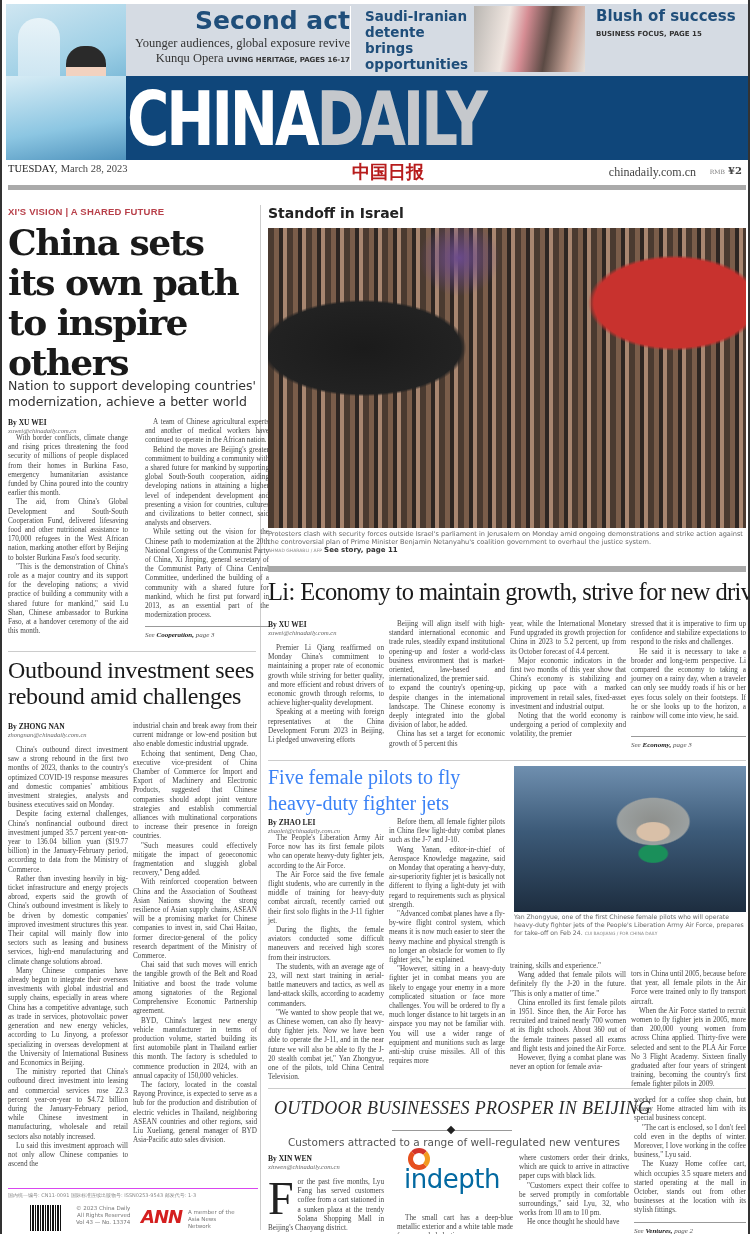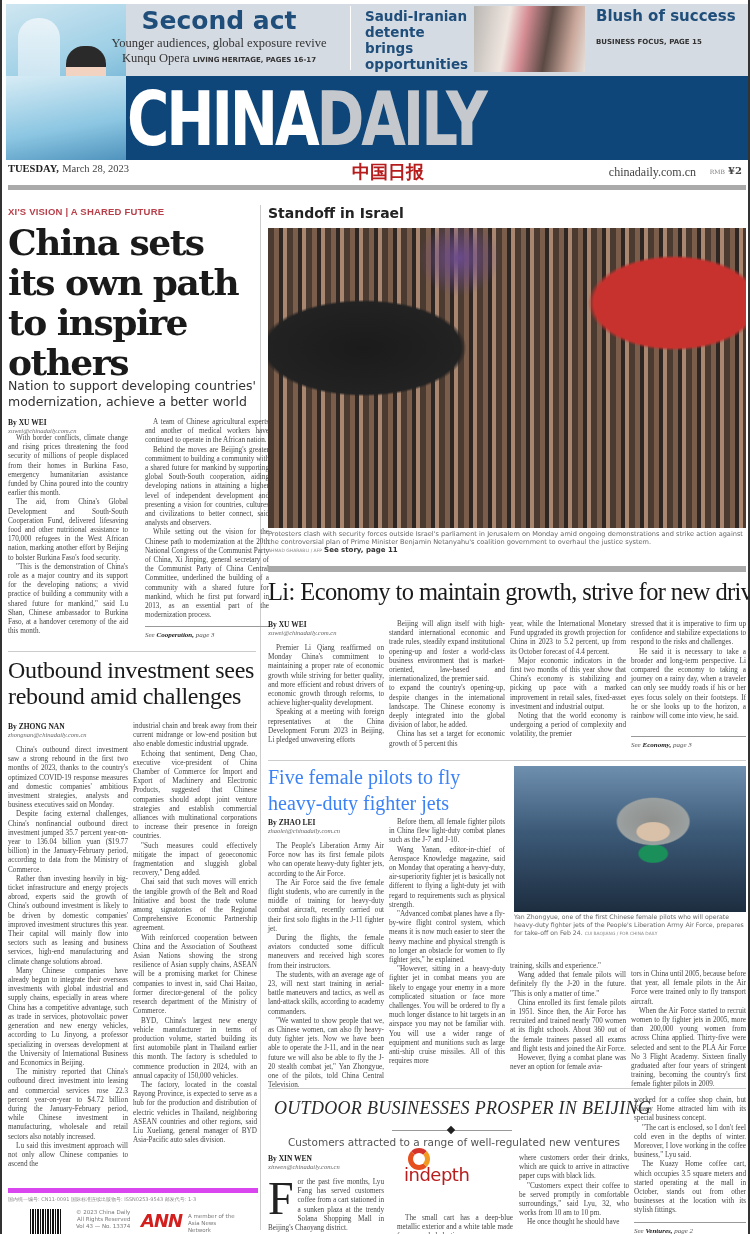--- a/index.html
+++ b/index.html
@@ -3,38 +3,38 @@
 <meta charset="utf-8">
 <style>
 *{box-sizing:border-box;margin:0;padding:0}
 html,body{width:750px;height:1234px;overflow:hidden;background:#fff}
 body{font-family:"DejaVu Serif",serif;color:#222;position:relative;border-left:2px solid #333;border-right:2px solid #333}
 .abs{position:absolute}
 .top{left:4px;top:4px;width:742px;height:72px;background:#d5dbe3}
 .opera-img{left:4px;top:4px;width:120px;height:156px;background:linear-gradient(160deg,#cfe6f1 0%,#9fd0e6 40%,#6aaed0 70%,#3d7fa8 100%);overflow:hidden}
 .opera-img .fig1{position:absolute;left:12px;top:14px;width:42px;height:140px;border-radius:20px 20px 0 0;background:linear-gradient(#e8f3f8,#a9d4ea)}
 .opera-img .fig2{position:absolute;left:60px;top:42px;width:40px;height:114px;border-radius:18px 18px 0 0;background:linear-gradient(#2a2a2a 0,#2a2a2a 18%,#f2d2c0 18%,#f2d2c0 30%,#8ec6e2 30%,#bfe2f1 100%)}
-.teaser1{left:108px;top:6px;width:218px;text-align:center}
+.teaser1{left:130px;top:6px;width:218px;text-align:right}
 .t1-title{font-family:"DejaVu Sans",sans-serif;font-weight:bold;font-size:25px;color:#1f4e7a;line-height:30px}
 .t1-sub{font-family:"Liberation Serif",serif;font-size:12.5px;color:#333;line-height:15px}
 .t1-ref{font-family:"DejaVu Sans",sans-serif;font-size:7px;font-weight:bold;color:#333}
 .vsep1{left:348px;top:6px;width:1px;height:64px;background:#fff}
 .teaser2{left:363px;top:8px;width:105px}
 .t2-title{font-family:"DejaVu Sans",sans-serif;font-weight:bold;font-size:13.5px;color:#1f4e7a;line-height:16px}
 .t2-ref{font-family:"DejaVu Sans",sans-serif;font-size:6.5px;font-weight:bold;color:#333;margin-top:3px}
 .shop-img{left:472px;top:6px;width:111px;height:66px;background:linear-gradient(100deg,#b9b6b2 0%,#f0e6e0 30%,#d68d94 45%,#5b4a44 65%,#caa79b 85%,#e6e0da 100%)}
 .teaser3{left:594px;top:6px;width:150px}
 .t3-title{font-family:"DejaVu Sans",sans-serif;font-weight:bold;font-size:15px;color:#1f4e7a;line-height:20px}
 .t3-sub{font-family:"Liberation Serif",serif;font-size:11.5px;color:#444;line-height:13px}
-.t3-ref{font-family:"DejaVu Sans",sans-serif;font-size:7px;font-weight:bold;color:#333;margin-top:12px}
+.t3-ref{font-family:"DejaVu Sans",sans-serif;font-size:7px;font-weight:bold;color:#333;margin-top:4px}
 .mast{left:4px;top:76px;width:742px;height:84px;background:#0f467a}
 .mast-logo{left:125px;top:78px;font-family:"DejaVu Sans",sans-serif;font-weight:bold;font-size:74px;letter-spacing:-4px;line-height:82px;transform:scaleX(0.78);transform-origin:left;white-space:nowrap}
 .mast-logo .c{color:#fff}.mast-logo .d{color:#c5c8cc}
 .dateline{left:6px;top:162px;width:738px;height:22px;font-size:10.5px}
-.dateline .day{font-weight:bold;font-family:"Liberation Serif",serif}
+.dateline .day{font-weight:normal;font-family:"Liberation Serif",serif}
 .dateline .date{font-family:"Liberation Serif",serif;color:#444}
 .cn-title{left:350px;top:160px;font-size:18px;color:#b71c1c;font-weight:bold}
 .site{right:52px;top:165px;font-family:"Liberation Serif",serif;font-size:12px;color:#444}
 .price{right:6px;top:165px;font-size:10px;color:#444}
 .price small{font-size:6px;color:#777}
 .hrule{left:6px;top:185px;width:738px;height:5px;background:#aaa}
 .vline{left:258px;top:205px;width:1px;height:1025px;background:#ccc}
 .kicker{left:6px;top:206px;font-family:Liberation Sans, sans-serif;font-size:9.5px;color:#b8404a;font-weight:bold;letter-spacing:.2px}
 .lead-h{left:6px;top:222px;width:250px;font-family:"DejaVu Serif",serif;font-weight:bold;font-size:36px;line-height:40px;letter-spacing:-1.5px;color:#1a1a1a}
 .lead-deck{left:6px;top:378px;width:250px;font-family:"DejaVu Sans",sans-serif;font-size:12.5px;line-height:16px;color:#333}
@@ -66,23 +66,23 @@
 linear-gradient(180deg,#6f8faf 0%,#3c5a78 45%,#1d2d3f 100%);}
 .pilot-cap{left:512px;top:913px;width:232px;font-family:"DejaVu Sans",sans-serif;font-size:6.2px;line-height:7.8px;color:#666}
 .pilot-cap .credit{font-size:4.4px;color:#888}
 .outdoor-h{left:272px;top:1098px;width:350px;font-family:"Liberation Serif",serif;font-style:italic;font-size:18px;color:#2a2a2a;letter-spacing:.3px;white-space:nowrap}
 .orn{left:390px;top:1126px;width:120px;height:8px}
 .orn:before{content:"";position:absolute;left:0;right:0;top:4px;height:1px;background:#999}
 .orn:after{content:"";position:absolute;left:56px;top:1px;width:6px;height:6px;background:#222;transform:rotate(45deg)}
 .outdoor-deck{left:282px;top:1136px;width:340px;font-family:"DejaVu Sans",sans-serif;font-size:10.5px;color:#555;text-align:center;white-space:nowrap}
 .indepth{left:400px;top:1148px;width:110px;height:60px}
 .indepth .ring{position:absolute;left:6px;top:0;width:22px;height:22px;border-radius:50%;border:5px solid #e6501e;border-right-color:#f29a1f;border-top-color:#d4342a}
-.indepth .word{position:absolute;left:2px;top:16px;font-family:"DejaVu Sans",sans-serif;font-size:18px;color:#b91c1c;letter-spacing:-.5px}
+.indepth .word{position:absolute;left:2px;top:16px;font-family:"DejaVu Sans",sans-serif;font-size:26px;color:#0369a1;letter-spacing:-.5px}
 .dropcap{float:left;font-family:"Liberation Serif",serif;font-size:46px;line-height:38px;margin:2px 4px 0 0;color:#222}
-.footer{left:6px;top:1188px;width:250px;height:44px;border-top:5px solid #d946ef;font-family:"DejaVu Sans",sans-serif}
+.footer{left:6px;top:1188px;width:250px;height:44px;border-top:1px solid #d946ef;font-family:"DejaVu Sans",sans-serif}
 .footer .codes{font-size:5px;color:#888;margin-top:3px;white-space:nowrap}
 .barcode{position:absolute;left:22px;top:16px;width:32px;height:26px;background:repeating-linear-gradient(90deg,#111 0 1px,#fff 1px 2px,#111 2px 4px,#fff 4px 5px)}
 .copy{position:absolute;left:68px;top:16px;font-size:5.5px;line-height:7px;color:#777;text-align:right}
 .ann{position:absolute;left:133px;top:17px;font-family:"DejaVu Sans",sans-serif;font-size:18px;font-weight:bold;font-style:italic;color:#d41f1f;letter-spacing:-1px}
 .ann-note{position:absolute;left:180px;top:20px;font-size:5.5px;line-height:7px;color:#777}
 </style>
 </head>
 <body>
 
 <div class="abs top"></div>
@@ -150,22 +150,22 @@
       <p>Rather than investing heavily in big-ticket infrastructure and energy projects abroad, experts said the growth of China's outbound investment is likely to be driven by domestic companies' improved investment structures this year. Their capital will mainly flow into sectors such as leasing and business services, high-end manufacturing and climate change solutions abroad.</p>
       <p>Many Chinese companies have already begun to integrate their overseas investments with global industrial and supply chains, especially in areas where China has a competitive advantage, such as trade in services, photovoltaic power generation and new energy vehicles, according to Lu Jinyong, a professor specializing in overseas development at the University of International Business and Economics in Beijing.</p>
       <p>The ministry reported that China's outbound direct investment into leasing and commercial services rose 22.3 percent year-on-year to $4.72 billion during the January-February period, while Chinese investment in manufacturing, wholesale and retail sectors also notably increased.</p>
       <p>Lu said this investment approach will not only allow Chinese companies to ascend the</p>
   </div>
 </div>
 <div class="abs col" style="left:131px;top:722px;width:124px">
   <p style="text-indent:0">industrial chain and break away from their current midrange or low-end position but also enable domestic industrial upgrade.</p>
     <p>Echoing that sentiment, Deng Chao, executive vice-president of China Chamber of Commerce for Import and Export of Machinery and Electronic Products, suggested that Chinese companies should adopt joint venture strategies and establish commercial alliances with multinational corporations to increase their presence in foreign countries.</p>
     <p>"Such measures could effectively mitigate the impact of geoeconomic fragmentation and sluggish global recovery," Deng added.</p>
+    <p>With reinforced cooperation between China and the Association of Southeast Asian Nations showing the strong resilience of Asian supply chains, ASEAN will be a promising market for Chinese companies to invest in, said Chai Haitao, former director-general of the policy research department of the Ministry of Commerce.</p>
     <p>Chai said that such moves will enrich the tangible growth of the Belt and Road Initiative and boost the trade volume among signatories of the Regional Comprehensive Economic Partnership agreement.</p>
-    <p>With reinforced cooperation between China and the Association of Southeast Asian Nations showing the strong resilience of Asian supply chains, ASEAN will be a promising market for Chinese companies to invest in, said Chai Haitao, former director-general of the policy research department of the Ministry of Commerce.</p>
     <p>BYD, China's largest new energy vehicle manufacturer in terms of production volume, started building its first automobile plant in Thailand earlier this month. The factory is scheduled to commence production in 2024, with an annual capacity of 150,000 vehicles.</p>
     <p>The factory, located in the coastal Rayong Province, is expected to serve as a hub for the production and distribution of electric vehicles in Thailand, neighboring ASEAN countries and other regions, said Liu Xueliang, general manager of BYD Asia-Pacific auto sales division.</p>
 </div>
 
 <div class="abs footer">
   <div class="codes">国内统一编号: CN11-0091    国际标准连续出版物号: ISSN0253-9543    邮发代号: 1-3</div>
   <div class="barcode"></div>
   <div class="copy">
       <div>© 2023 China Daily</div>
       <div>All Rights Reserved</div>
@@ -208,21 +208,21 @@
   <div class="see" style="margin-top:15px"><span>See</span> <b>Economy,</b> <span>page 3</span></div>
 </div>
 <div class="abs hdiv" style="left:266px;top:760px;width:478px"></div>
 
 <div class="abs pilot-h">Five female pilots to fly heavy-duty fighter jets</div>
 <div class="abs pilot-img"></div>
 <div class="abs pilot-cap"><span>Yan Zhongyue, one of the first Chinese female pilots who will operate heavy-duty fighter jets of the People's Liberation Army Air Force, prepares for take-off on Feb 24.</span> <span class="credit">CUI BAOJIANG / FOR CHINA DAILY</span></div>
 <div class="abs" style="left:266px;top:818px;width:116px">
   <div class="byline">By ZHAO LEI</div>
   <div class="email">zhaolei@chinadaily.com.cn</div>
-  <div class="col" style="margin-top:8px">
+  <div class="col" style="">
       <p>The People's Liberation Army Air Force now has its first female pilots who can operate heavy-duty fighter jets, according to the Air Force.</p>
       <p>The Air Force said the five female flight students, who are currently in the middle of training for heavy-duty combat aircraft, recently carried out their first solo flights in the J-11 fighter jet.</p>
       <p>During the flights, the female aviators conducted some difficult maneuvers and received high scores from their instructors.</p>
       <p>The students, with an average age of 23, will next start training in aerial-battle maneuvers and tactics, as well as land-attack skills, according to academy commanders.</p>
       <p>"We wanted to show people that we, as Chinese women, can also fly heavy-duty fighter jets. Now we have been able to operate the J-11, and in the near future we will also be able to fly the J-20 stealth combat jet," Yan Zhongyue, one of the pilots, told China Central Television.</p>
     </div>
 </div>
 <div class="abs col" style="left:387px;top:818px;width:116px">
   <p>Before them, all female fighter pilots in China flew light-duty combat planes such as the J-7 and J-10.</p>
     <p>Wang Yanan, editor-in-chief of Aerospace Knowledge magazine, said on Monday that operating a heavy-duty, air-superiority fighter jet is basically not different to flying a light-duty jet with regard to requirements such as physical strength.</p>

